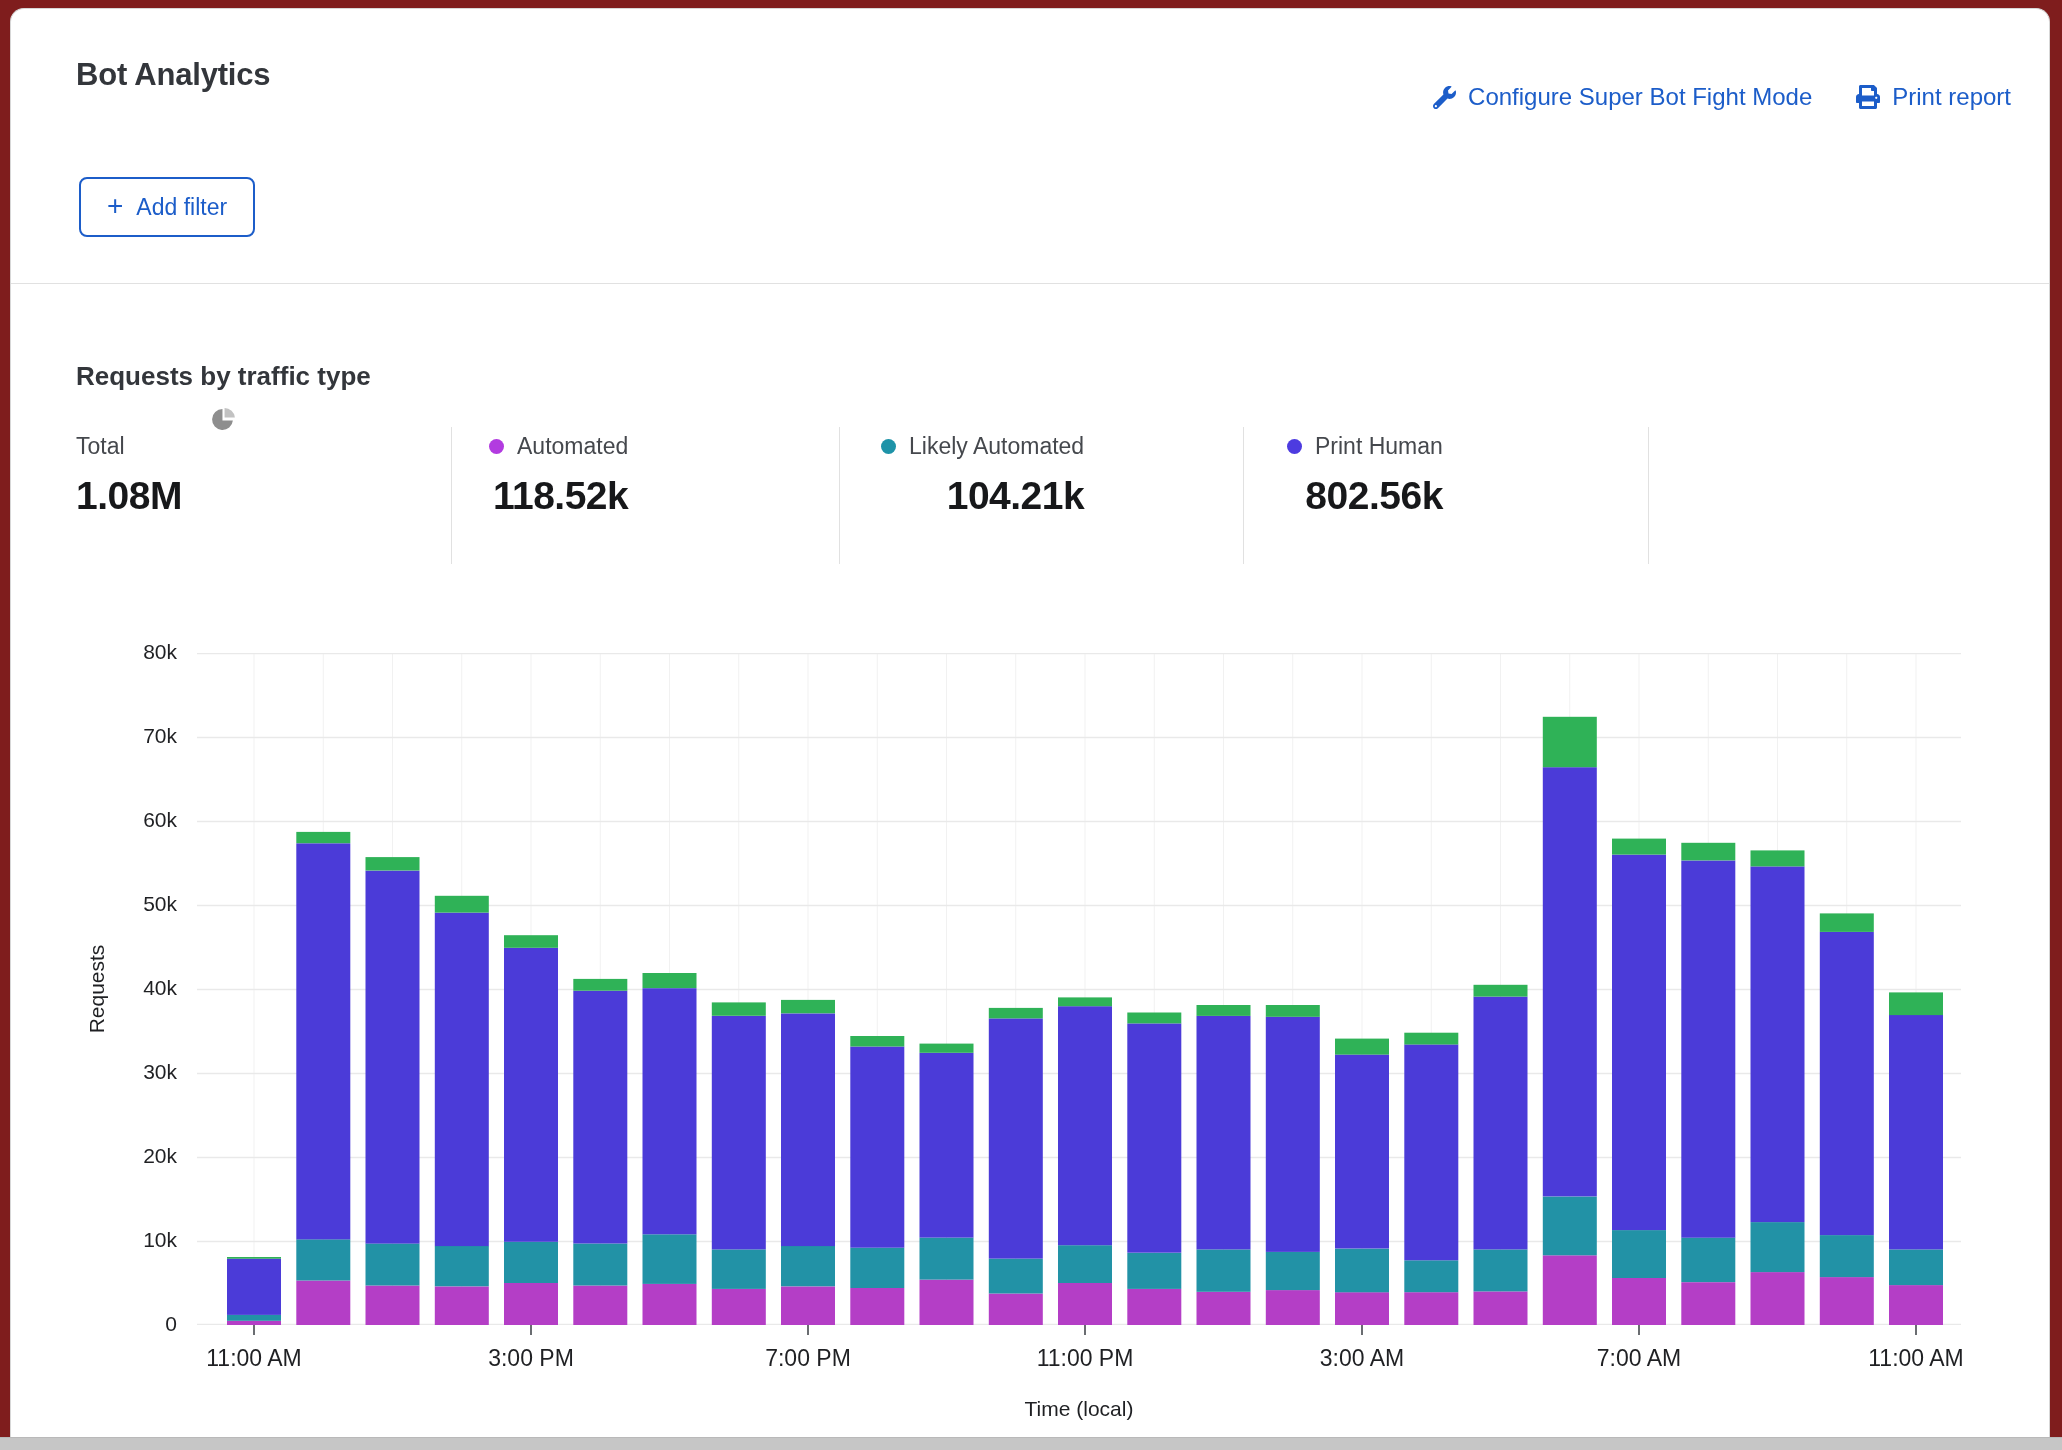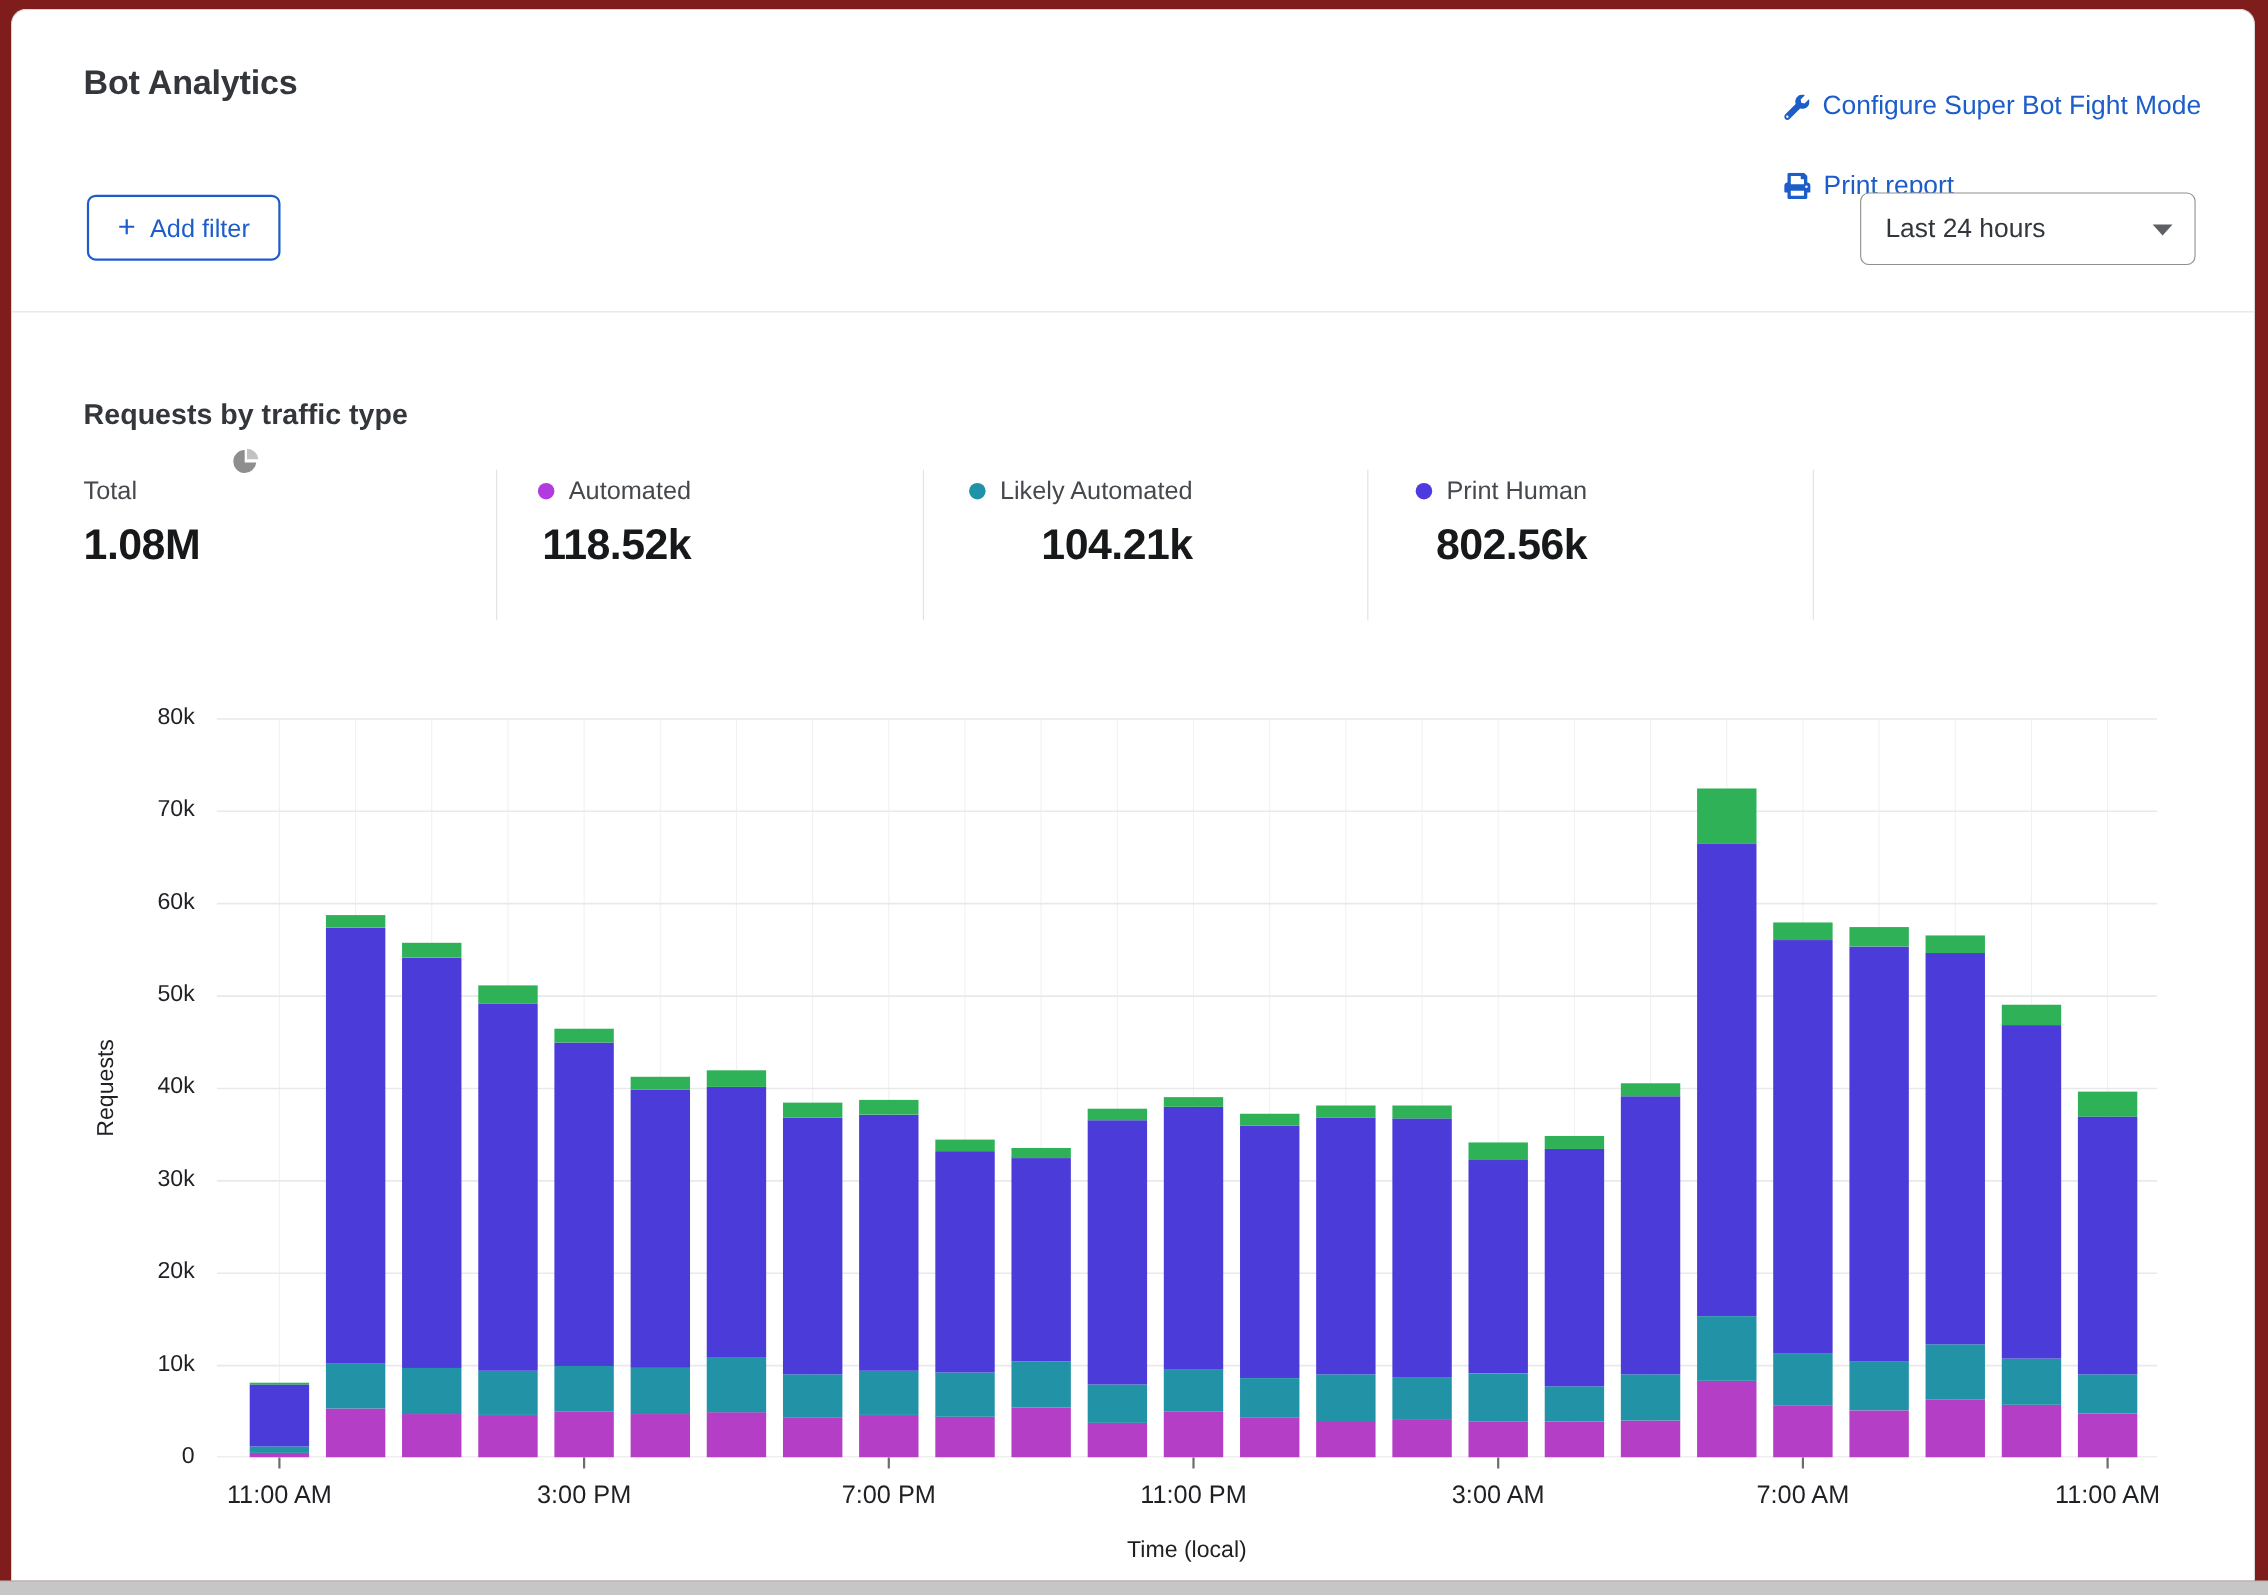--- a/index.html
+++ b/index.html
@@ -1,20 +1,20 @@
 <!DOCTYPE html>
 <html><head>
 <meta charset="utf-8">
 <style>
   html,body{margin:0;padding:0;}
   body{width:2062px;height:1450px;background:#ffffff;font-family:"Liberation Sans","DejaVu Sans",sans-serif;overflow:hidden;}
   .screen{position:relative;width:2062px;height:1450px;background:#7f1d1d;}
   .card{position:absolute;left:10px;top:8px;width:2040px;height:1429px;background:#fff;border:1px solid #d7d7d7;border-bottom:none;border-radius:14px 14px 0 0;box-sizing:border-box;}
   .page-title{position:absolute;left:65px;top:48px;font-size:31px;font-weight:700;color:#33363b;letter-spacing:-0.2px;}
-  .header-links{position:absolute;right:48px;top:74px;display:flex;align-items:flex-start;gap:44px;flex-direction:column;}
+  .header-links{position:absolute;right:38px;top:74px;display:flex;align-items:flex-end;gap:44px;}
   .hlink{display:flex;align-items:center;gap:12px;color:#1c5dc9;font-size:24px;cursor:pointer;text-decoration:none;}
   .hlink svg{display:block;}
   .btn-add-filter{position:absolute;left:68px;top:168px;height:60px;display:inline-flex;align-items:center;gap:13px;padding:0 26px;border:2px solid #1c5dc9;border-radius:8px;color:#1c5dc9;font-size:23px;background:#fff;cursor:pointer;box-sizing:border-box;}
   .btn-add-filter .plus{font-size:28px;font-weight:400;line-height:1;margin-top:-2px;}
   .dropdown{position:absolute;right:53px;top:166px;width:305px;height:66px;border:1px solid #8f8f8f;border-radius:8px;background:#fff;display:flex;align-items:center;box-sizing:border-box;padding-left:22px;font-size:24px;color:#33363b;cursor:pointer;}
   .dropdown .chev{position:absolute;right:20px;top:28px;width:0;height:0;border-left:9px solid transparent;border-right:9px solid transparent;border-top:10px solid #5c5f63;}
   .hdr-divider{position:absolute;left:0;top:274px;width:100%;height:1px;background:#e1e1e1;}
   .section-title-row{position:absolute;left:65px;top:352px;display:flex;align-items:center;gap:15px;flex-direction:column;}
   .section-title{font-size:26px;font-weight:700;color:#33363b;}
   .stats{position:absolute;left:0;top:418px;width:100%;height:150px;}
@@ -57,24 +57,20 @@
         </span>
         <span>Print report</span>
       </a>
     </div>
 
     <button class="btn-add-filter">
       <span class="plus">+</span>
       <span>Add filter</span>
     </button>
 
-    <div class="dropdown">
-      <span>Last 24 hours</span>
-      <span class="chev"></span>
-    </div>
 
     <div class="hdr-divider"></div>
 
     <div class="section-title-row">
       <span class="section-title">Requests by traffic type</span>
       <span>
         <svg width="25" height="25" viewBox="0 0 24 24">
             <path d="M11 2a10 10 0 1 0 10 11H11z" fill="#8e8e8e"></path>
             <path d="M13 1a10 10 0 0 1 9.95 9H13z" fill="#c2c2c2"></path>
           </svg>

